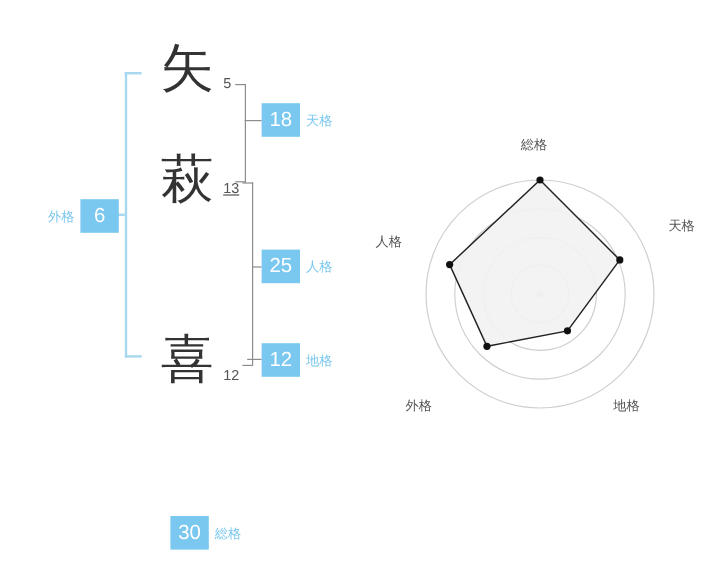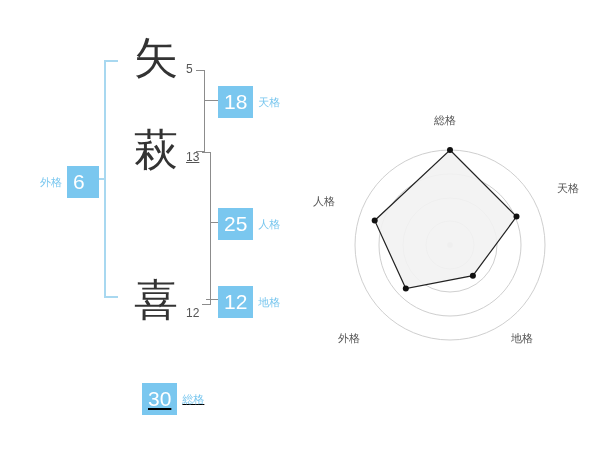--- a/index.html
+++ b/index.html
@@ -54,40 +54,40 @@
   
   .chip {
     position: absolute;
     display: flex;
     align-items: center;
     gap: 5px;
   }
   .chip .box {
     background: #7ac7ef;
     color: #ffffff;
-    font-size: 21px;
+    font-size: 17px;
     line-height: 1;
     padding: 5px 6px 6px 6px;
     min-width: 20px;
-    text-align: left;
+    text-align: center;
     font-family: "Liberation Sans", sans-serif;
   }
   .chip .cap {
     color: #7ac7ef;
     font-size: 11px;
     font-family: "DejaVu Sans", sans-serif;
     white-space: nowrap;
   }
   .chip.left-cap .cap { order: -1; }
 
   .chip-tenkaku { left: 218px; top: 86px; }
   .chip-jinkaku { left: 218px; top: 208px; }
   .chip-chikaku { left: 218px; top: 286px; }
   .chip-gaikaku { left: 40px;  top: 166px; }
-  .chip-soukaku { left: 142px; top: 383px; text-decoration: underline; }
+  .chip-soukaku { left: 142px; top: 430px; }
 
   
   .line {
     position: absolute;
     background: #a8d8f0;
   }
   .gline {
     position: absolute;
     background: #8c8c8c;
   }

